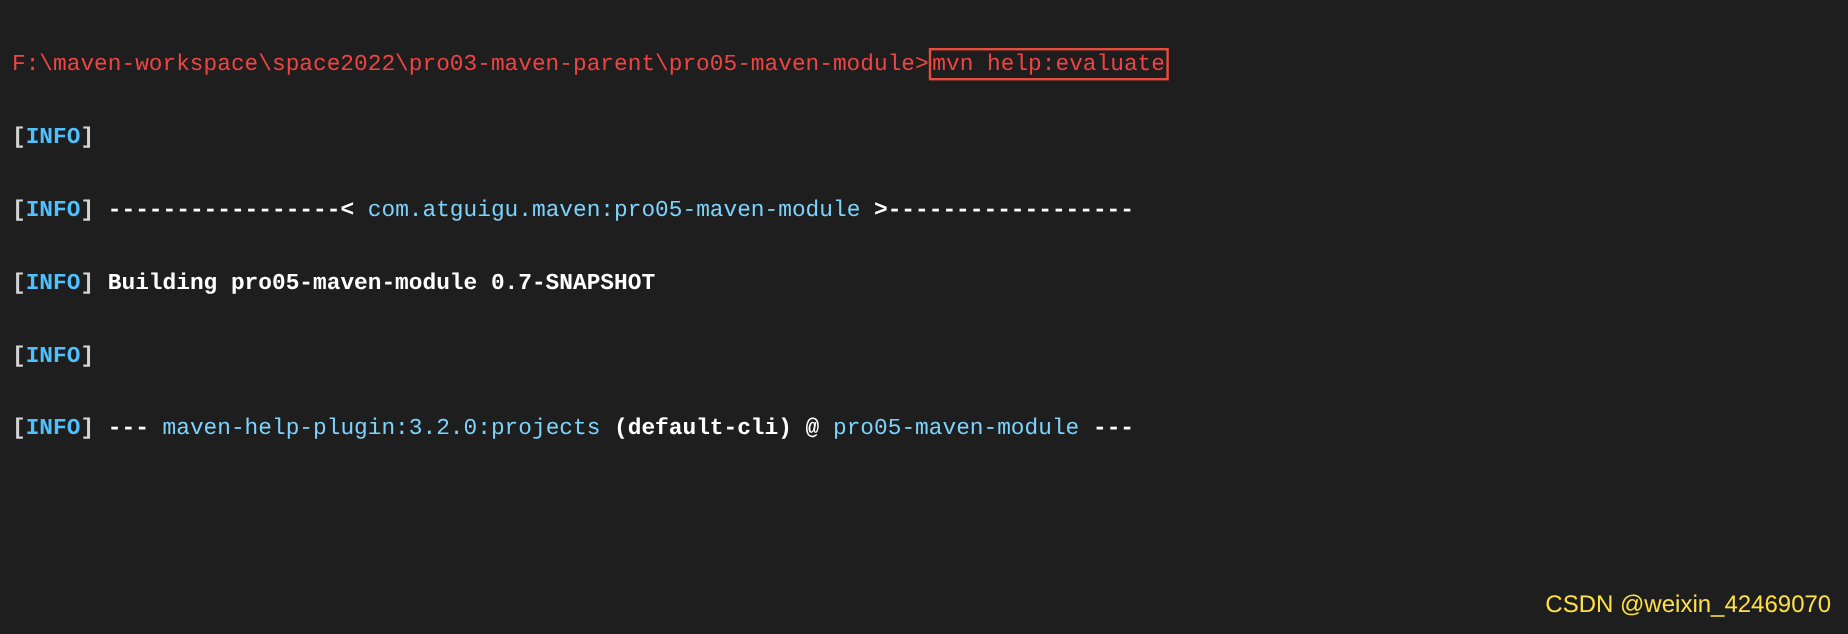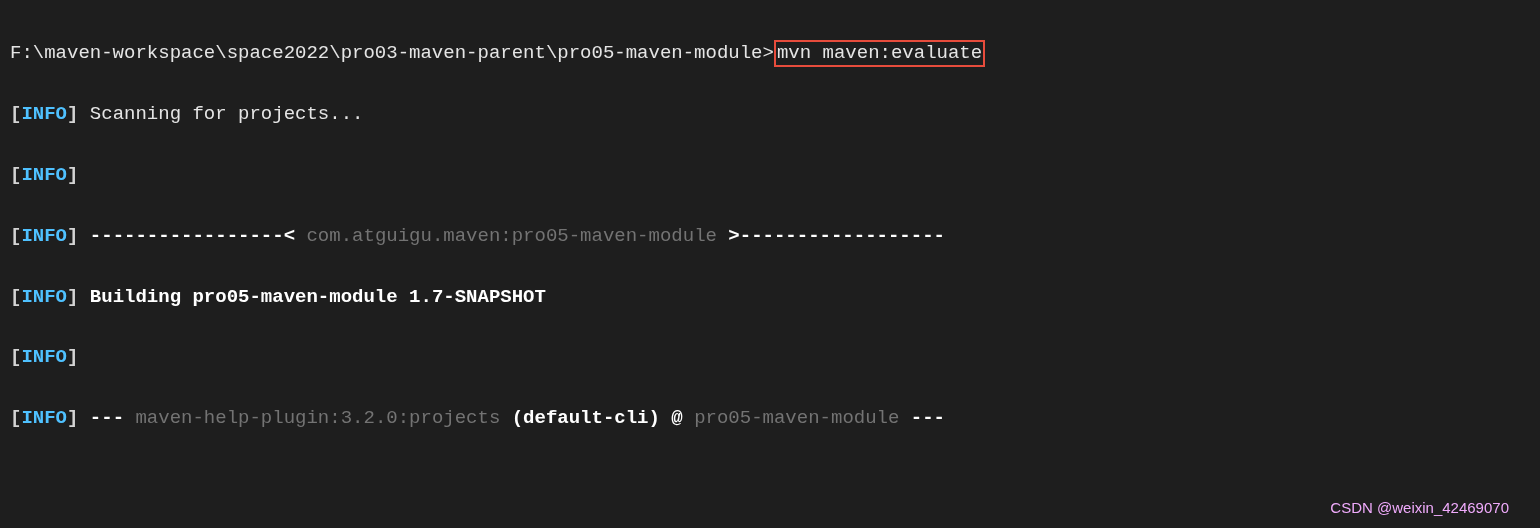--- a/index.html
+++ b/index.html
@@ -1,34 +1,33 @@
 <!DOCTYPE html>
 <html><head>
 <meta charset="utf-8">
 <style>
   html,body{margin:0;padding:0;background:#1e1e1e;color:#d4d4d4;font-family:Consolas,"Courier New",monospace;font-size:19px;line-height:1.6;}
   .terminal{width:1540px;height:528px;box-sizing:border-box;padding:8px 10px;position:relative;white-space:pre;overflow:hidden;}
-  .white{color:#e5e5e5;}
+  .white{color:#ef4444;}
   .bold{color:#ffffff;font-weight:bold;}
   .info{color:#4fc1ff;font-weight:bold;}
-  .green{color:#737373;}
+  .green{color:#7dd3fc;}
   .br{color:#d4d4d4;font-weight:bold;}
   .highlight{border:2px solid #e74c3c;display:inline-block;box-sizing:border-box;line-height:1.2;padding:0 1px;}
-  .watermark{position:absolute;right:31px;bottom:8px;color:#f0abfc;font-size:15px;font-family:Arial,sans-serif;}
+  .watermark{position:absolute;right:14px;bottom:8px;color:#fde047;font-size:20px;font-family:Arial,sans-serif;}
   .row{display:block;}
 </style>
 </head>
 <body>
 
 <div class="terminal">
-<span class="row"><span class="white">F:\maven-workspace\space2022\pro03-maven-parent\pro05-maven-module&gt;</span><span class="highlight"><span class="white">mvn maven:evaluate</span></span></span>
-<span class="row"><span class="br">[</span><span class="info">INFO</span><span class="br">]</span><span class="white"> Scanning for projects...</span></span>
+<span class="row"><span class="white">F:\maven-workspace\space2022\pro03-maven-parent\pro05-maven-module&gt;</span><span class="highlight"><span class="white">mvn help:evaluate</span></span></span>
 <span class="row"><span class="br">[</span><span class="info">INFO</span><span class="br">]</span></span>
 <span class="row"><span class="br">[</span><span class="info">INFO</span><span class="br">]</span><span class="bold"> -----------------&lt; </span><span class="green">com.atguigu.maven:pro05-maven-module</span><span class="bold"> &gt;------------------</span></span>
-<span class="row"><span class="br">[</span><span class="info">INFO</span><span class="br">]</span><span class="bold"> Building pro05-maven-module 1.7-SNAPSHOT</span></span>
+<span class="row"><span class="br">[</span><span class="info">INFO</span><span class="br">]</span><span class="bold"> Building pro05-maven-module 0.7-SNAPSHOT</span></span>
 <span class="row"><span class="br">[</span><span class="info">INFO</span><span class="br">]</span></span>
 <span class="row"><span class="br">[</span><span class="info">INFO</span><span class="br">]</span><span class="bold"> --- </span><span class="green">maven-help-plugin:3.2.0:projects</span><span class="bold"> (default-cli)</span><span class="bold"> @ </span><span class="green">pro05-maven-module</span><span class="bold"> ---</span></span>
 <span class="row"></span>
 
 
 
 
 <div class="watermark">CSDN @weixin_42469070</div>
 </div>
 

